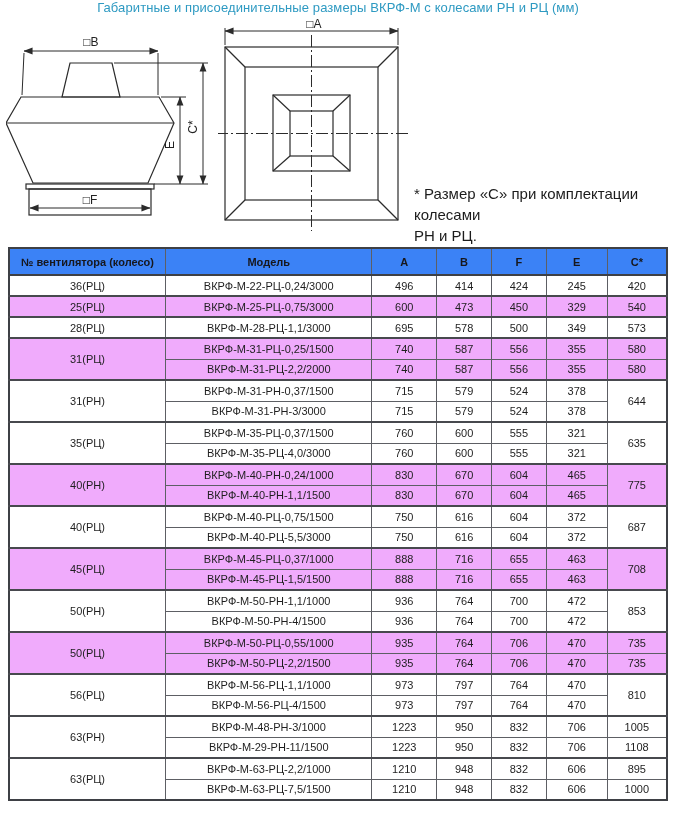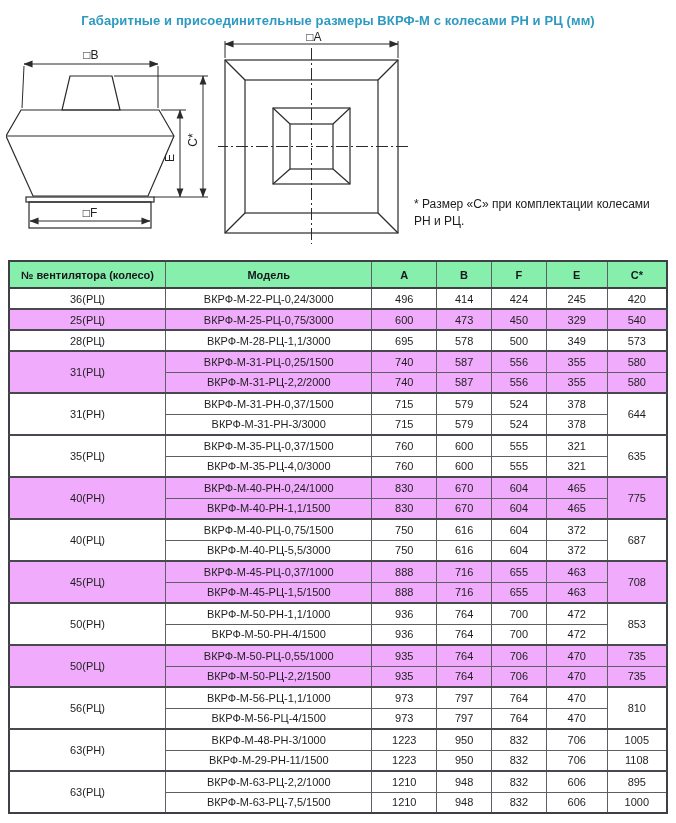--- a/index.html
+++ b/index.html
@@ -8,36 +8,36 @@
     width: 676px; height: 823px;
     font-family: "Liberation Sans", sans-serif;
     position: relative;
     overflow: hidden;
   }
   .page { width: 676px; height: 823px; position: relative; background:#fff; }
 
   .title {
     text-align: center;
     font-size: 13px;
-    font-weight: bold;
+    font-weight: normal;
     color: #2e9ac2;
-    padding-top: 13px;
+    padding-top: 0;
     letter-spacing: 0.1px;
   }
 
   .drawings { position: relative; height: 228px; }
   .svg-abs { position: absolute; }
   .side-view { left: 6px; top: 8px; }
   .top-view { left: 218px; top: 4px; }
 
   .note {
     position: absolute;
     left: 414px; top: 168px;
     width: 252px;
-    font-size: 12px;
+    font-size: 15px;
     color: #1c1c1c;
     line-height: 1.4;
   }
 
   .dim-label { font-size: 12px; fill: #222; font-family: "Liberation Sans", sans-serif; }
 
   table.dims {
     border-collapse: collapse;
     width: 660px;
     margin: 4px auto 0 auto;
@@ -45,21 +45,21 @@
     color: #1e1e1e;
     border: 2px solid #3e4045;
   }
   table.dims th, table.dims td {
     border: 1px solid #5d5f64;
     text-align: center;
     height: 21px;
     padding: 0 2px;
   }
   table.dims thead th {
-    background: #86efac;
+    background: #3b82f6;
     color: #17171c;
     font-weight: bold;
     height: 27px;
     border-bottom: 2px solid #3e4045;
   }
   tr.gstart td { border-top: 2px solid #47494e; }
   tr.alt td { background: #f0abfc; }
   td.model { text-align: left; padding-left: 36px; }
 </style>
 </head>

